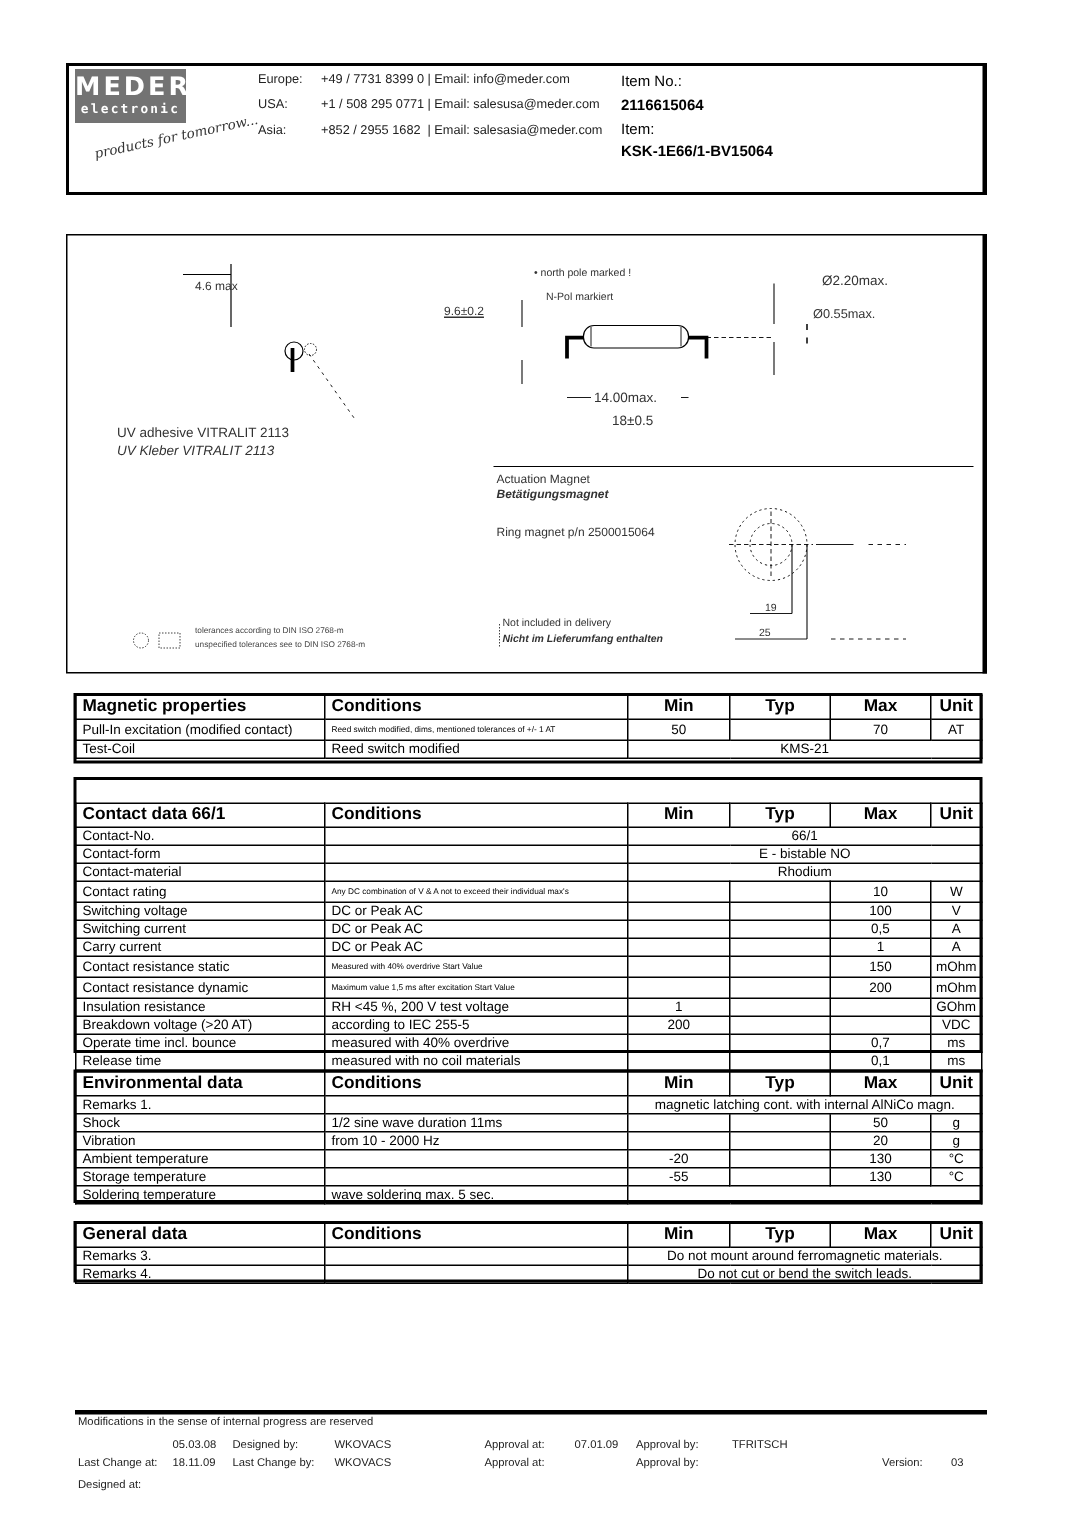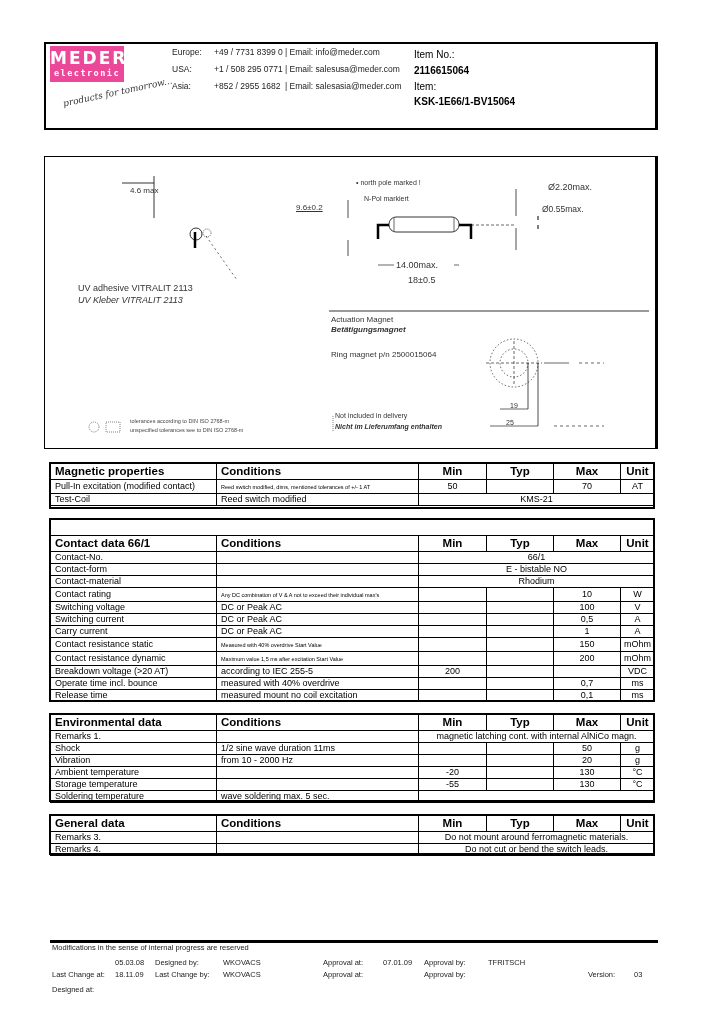--- a/index.html
+++ b/index.html
@@ -1,21 +1,21 @@
 <!DOCTYPE html>
 <html><head>
 <meta charset="utf-8">
 <style>
   html, body { margin:0; padding:0; background:#fff; }
   body { width:720px; height:1012px; position:relative; font-family:"Liberation Sans", sans-serif; color:#000; overflow:hidden; }
   .abs { position:absolute; }
   
   .hdr { left:44px; top:42px; width:614px; height:88px; border:2px solid #000; box-sizing:border-box; border-right-width:2px; }
   .hdr .rb { position:absolute; right:-2px; top:-2px; width:3px; height:88px; background:#000; }
-  .logo { left:50px; top:46px; width:74px; height:36px; background:#ec4899; color:#fff; text-align:center; }
+  .logo { left:50px; top:46px; width:74px; height:36px; background:#737373; color:#fff; text-align:center; }
   .logo .m { font-family:"DejaVu Sans", sans-serif; font-weight:bold; font-size:17px; letter-spacing:2px; line-height:20px; margin-top:2px; }
   .logo .e { font-family:"DejaVu Sans Mono", monospace; font-weight:bold; font-size:8.5px; letter-spacing:1.5px; line-height:10px; }
   .slogan { left:62px; top:87px; font-family:"DejaVu Serif", serif; font-style:italic; font-size:9px; color:#333; transform:rotate(-12deg); line-height:10px; }
   .contact { font-size:8.5px; color:#222; line-height:11px; }
   .item { font-size:10px; line-height:14px; }
 
   
   .draw { left:44px; top:156px; width:614px; height:293px; border:1px solid #000; box-sizing:border-box; }
   .draw .rb { position:absolute; right:-1px; top:-1px; width:3px; height:293px; background:#000; }
   .dtxt { font-size:8px; color:#333; white-space:nowrap; }
@@ -240,38 +240,46 @@
   </tr>
   <tr class="tall">
     <td>Contact resistance dynamic</td>
     <td class="small" style="white-space:normal;">Maximum value 1,5 ms after excitation Start Value</td>
     <td class="ctr"></td>
     <td class="ctr"></td>
     <td class="ctr">200</td>
     <td class="ctr">mOhm</td>
   </tr>
   <tr>
+    <td>Insulation resistance</td>
+    <td>RH &lt;45 %, 200 V test voltage</td>
+    <td class="ctr">1</td>
+    <td class="ctr"></td>
+    <td class="ctr"></td>
+    <td class="ctr">GOhm</td>
+  </tr>
+  <tr>
     <td>Breakdown voltage (&gt;20 AT)</td>
     <td>according to IEC 255-5</td>
     <td class="ctr">200</td>
     <td class="ctr"></td>
     <td class="ctr"></td>
     <td class="ctr">VDC</td>
   </tr>
   <tr>
     <td>Operate time incl. bounce</td>
     <td>measured with 40% overdrive</td>
     <td class="ctr"></td>
     <td class="ctr"></td>
     <td class="ctr">0,7</td>
     <td class="ctr">ms</td>
   </tr>
   <tr>
     <td>Release time</td>
-    <td>measured mount no coil excitation</td>
+    <td>measured with no coil materials</td>
     <td class="ctr"></td>
     <td class="ctr"></td>
     <td class="ctr">0,1</td>
     <td class="ctr">ms</td>
   </tr>
 </tbody>
   </table>
 <div class="outer" style="left:49px;top:518px;width:606px;height:184px;"></div>
 
 <table class="spec" style="top:714px;">

